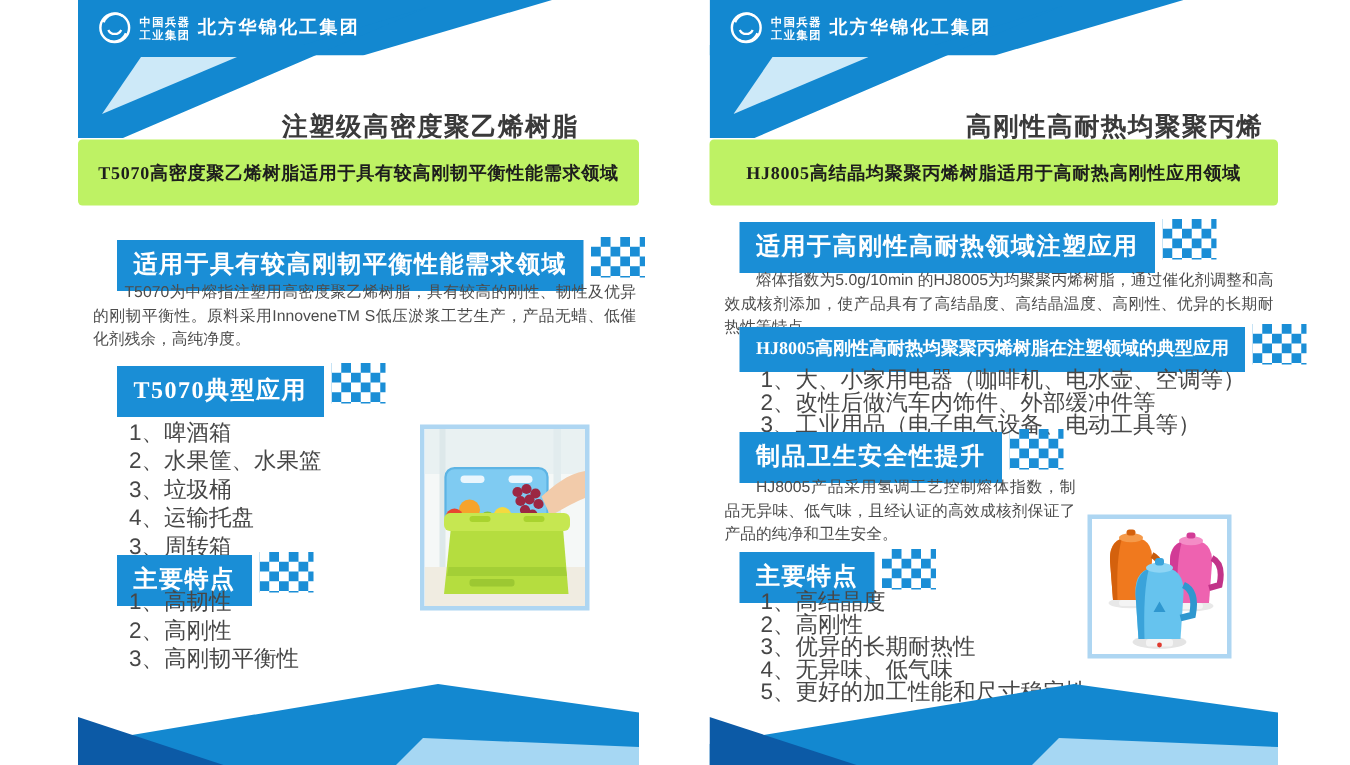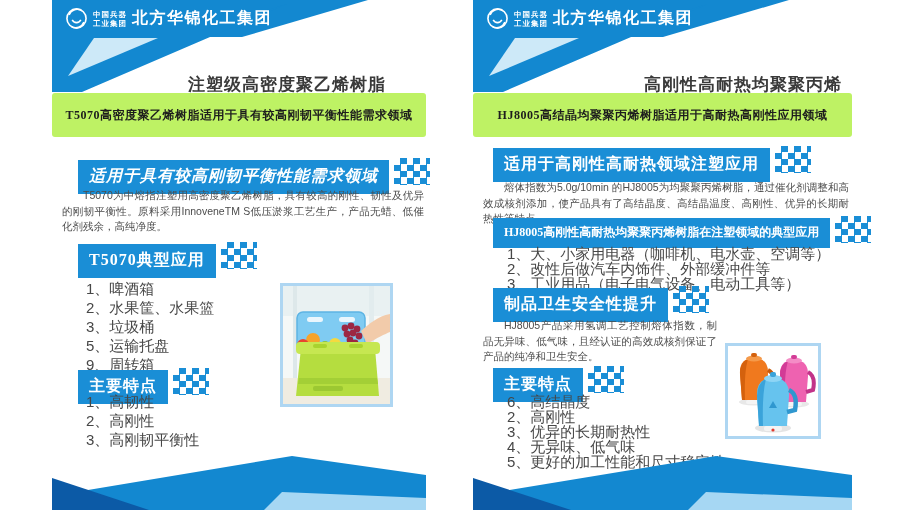--- a/index.html
+++ b/index.html
@@ -11,21 +11,21 @@
   
   .hdr{position:absolute;left:0;top:0;width:100%;height:92px;}
   .hdr-a,.hdr-b,.hdr-pale{position:absolute;left:0;top:0;width:100%;height:92px;}
   .hdr-a{background:#1388d0;clip-path:polygon(0 0,316px 0,190px 37px,0 37px);}
   .hdr-b{background:#1388d0;clip-path:polygon(0 30px,150px 30px,235px 4px,30px 92px,0 92px);}
   .hdr-pale{background:#cde9f8;clip-path:polygon(16px 76px,42px 38px,106px 38px);}
 
   .logo-row{position:absolute;left:13px;top:7px;display:flex;align-items:center;gap:5px;color:#fff;}
   .logo-small{display:flex;flex-direction:column;font-size:7.5px;line-height:9px;
               letter-spacing:1px;font-weight:bold;white-space:nowrap;}
-  .logo-name{font-size:16px;font-weight:bold;letter-spacing:1.5px;white-space:nowrap;}
+  .logo-name{font-size:12px;font-weight:bold;letter-spacing:1.5px;white-space:nowrap;}
 
   .banner-title{position:absolute;top:45px;font-size:17px;font-weight:800;color:#3a3a3a;
                 letter-spacing:1px;white-space:nowrap;margin-top:28px;}
 
   
   .titlebar{position:absolute;left:0;top:93px;width:100%;height:44px;background:#bef264;
             border-radius:3px;display:flex;align-items:center;justify-content:center;
             font-family:"Liberation Serif",serif;font-weight:bold;font-size:12px;
             letter-spacing:.5px;color:#1d1d1d;text-align:center;}
 
@@ -76,36 +76,36 @@
             <span>中国兵器</span>
             <span>工业集团</span>
           </div>
           <div class="logo-name">北方华锦化工集团</div>
         </div>
         <div class="banner-title" style="right:40px;">注塑级高密度聚乙烯树脂</div>
       </div>
 
       <div class="titlebar">T5070高密度聚乙烯树脂适用于具有较高刚韧平衡性能需求领域</div>
 
-      <div class="sec" style="top:160px;left:26px;font-style:italic;">
+      <div class="sec" style="top:160px;left:26px;">
         <span class="sec-box">适用于具有较高刚韧平衡性能需求领域</span>
         <span class="checker"></span>
       </div>
       <p class="body" style="top:188px;width:362px;">T5070为中熔指注塑用高密度聚乙烯树脂，具有较高的刚性、韧性及优异的刚韧平衡性。原料采用InnoveneTM S低压淤浆工艺生产，产品无蜡、低催化剂残余，高纯净度。</p>
 
       <div class="sec" style="top:244px;left:26px;">
         <span class="sec-box">T5070典型应用</span>
         <span class="checker"></span>
       </div>
       <div class="list lh19" style="top:279px;">
         <div>1、啤酒箱</div>
         <div>2、水果筐、水果篮</div>
         <div>3、垃圾桶</div>
-        <div>5、运输托盘</div>
-        <div>9、周转箱</div>
+        <div>4、运输托盘</div>
+        <div>3、周转箱</div>
       </div>
 
       <figure class="photo" style="left:228px;top:283px;width:107px;height:118px;">
         <svg width="107" height="118" viewBox="0 0 107 118">
           <rect x="0" y="0" width="107" height="118" fill="#f5f8f7"></rect>
           <rect x="0" y="0" width="107" height="30" fill="#e9f1f2"></rect>
           <rect x="10" y="0" width="4" height="95" fill="#dde8ea"></rect>
           <rect x="86" y="0" width="5" height="95" fill="#e2ecee"></rect>
           <rect x="0" y="92" width="107" height="26" fill="#f0ece1"></rect>
           <rect x="14" y="26" width="68" height="38" rx="6" fill="#7fcbf2" stroke="#5db4e4" stroke-width="1.5"></rect>
@@ -236,21 +236,21 @@
             <circle cx="45" cy="84" r="1.6" fill="#e03a2f"></circle>
           </g>
         </svg>
       </figure>
 
       <div class="sec" style="top:368px;left:20px;">
         <span class="sec-box">主要特点</span>
         <span class="checker"></span>
       </div>
       <div class="list lh15" style="top:394px;">
-        <div>6、高结晶度</div>
+        <div>1、高结晶度</div>
         <div>2、高刚性</div>
         <div>3、优异的长期耐热性</div>
         <div>4、无异味、低气味</div>
         <div>5、更好的加工性能和尺寸稳定性</div>
       </div>
 
       <svg class="bottomdeco" viewBox="0 0 379 80" preserveAspectRatio="none">
         <polygon points="0,66 243,26 379,45 379,80 0,80" fill="#1388d0"></polygon>
         <polygon points="0,48 98,80 0,80" fill="#0c5aa6"></polygon>
         <polygon points="215,80 233,62 379,68 379,80" fill="#a6d7f3"></polygon>

